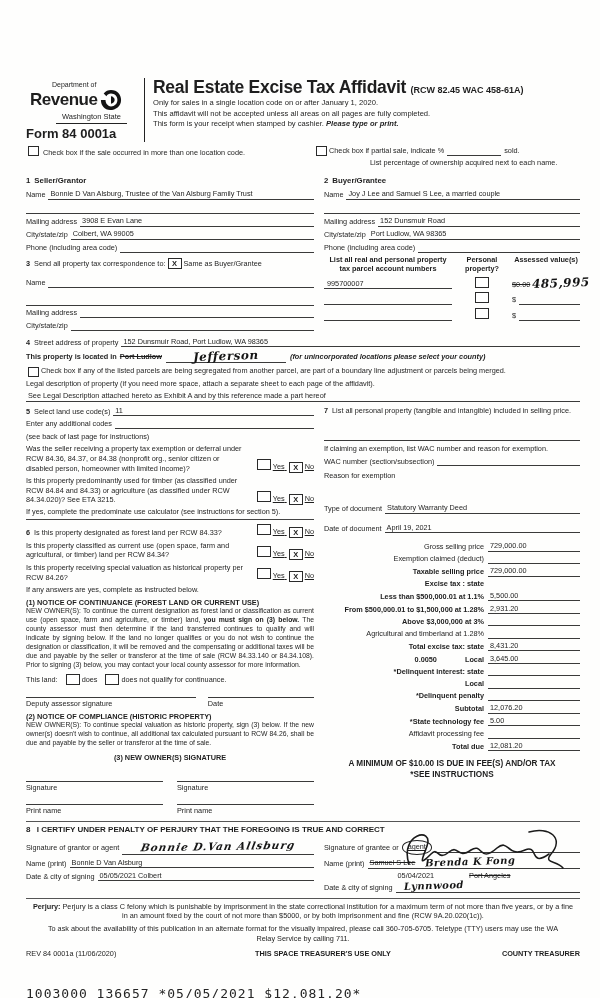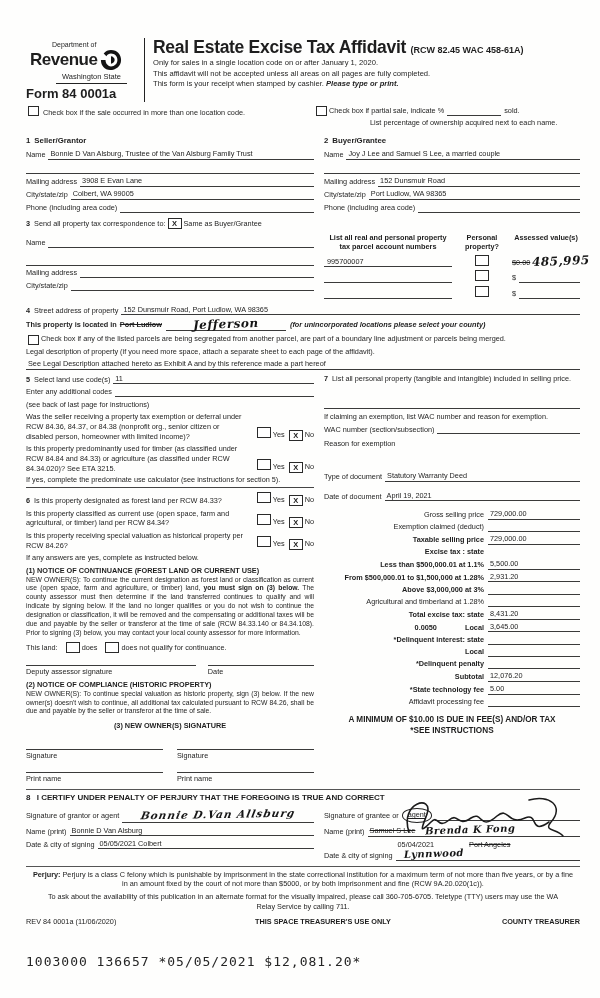--- a/index.html
+++ b/index.html
@@ -9,29 +9,29 @@
   .b{font-weight:bold}.bi{font-weight:bold;font-style:italic}
   .sm{font-size:6.8px}
   .frow{display:flex;align-items:flex-end;margin-top:2.5px;}
   .lbl{white-space:nowrap}
   .fill{flex:1;border-bottom:1px solid #3a3a3a;margin-left:3px;min-height:9px;padding:0 2px;}
   .ul-val{border-bottom:1px solid #3a3a3a;padding:0 3px;}
   .blankline{border-bottom:1px solid #3a3a3a;min-height:9px;margin-top:4px;}
   .cb{display:inline-block;width:9px;height:8px;border:1px solid #2a2a2a;vertical-align:-1px;
       text-align:center;font-size:7.5px;font-weight:bold;line-height:8px;margin:0 2px;flex:none;background:#fff;}
   .cb.wide{width:12px;height:9px;line-height:9px;}
-  .yn{white-space:nowrap;margin-left:4px;}
+  .yn{white-space:nowrap;margin-left:4px;text-decoration:underline;}
   .strike{text-decoration:line-through;}
   .hw{font-family:"DejaVu Serif",serif;font-style:italic;font-weight:bold;font-size:12px;line-height:1;
       display:inline-block;transform:rotate(-2deg);letter-spacing:0.5px;color:#151515;}
   .hw.small{font-size:10px;}
   .script{font-family:"DejaVu Serif",serif;font-style:italic;font-weight:bold;font-size:10.5px;
       display:inline-block;transform:skewX(-12deg) rotate(-1deg);letter-spacing:1px;white-space:nowrap;color:#161616;}
   
-  .header{display:flex;}
+  .header{display:flex;margin-top:40px;}
   .logo-block{width:118px;flex:none;padding-top:2px;}
   .dept{font-size:7px;margin-left:26px;}
   .rev-row{display:flex;align-items:center;margin-left:4px;}
   .revenue{font-weight:bold;font-size:17px;letter-spacing:-0.5px;}
   .wstate{font-size:7.5px;margin-left:30px;border-bottom:1px solid #222;display:inline-block;padding:0 6px 1px 6px;}
   .formno{font-weight:bold;font-size:13px;margin-top:1px;}
   .title-block{border-left:1.5px solid #222;padding-left:8px;flex:1;}
   .title{font-weight:bold;font-size:17.5px;letter-spacing:-0.3px;line-height:1.05;}
   .title .ref{font-size:9px;font-weight:bold;letter-spacing:0;}
   .title-notes{font-size:7.6px;margin-top:2px;line-height:1.35;}
@@ -39,21 +39,21 @@
   .twocol{display:flex;align-items:flex-start;}
   .colL{width:288px;flex:none;}
   .colgap{width:10px;flex:none;}
   .colR{flex:1;min-width:0;}
   .sechead{font-weight:bold;font-size:7.8px;margin-top:5px;}
   .num{font-weight:bold;margin-right:4px;}
   
   .q{display:flex;align-items:flex-end;margin-top:3px;justify-content:flex-end;}
   .qtext{flex:1;padding-right:4px;}
   
-  .parcel-head{display:flex;font-weight:bold;text-align:center;margin-top:20px;}
+  .parcel-head{display:flex;font-weight:bold;text-align:center;margin-top:2px;}
   .parcel-row{display:flex;align-items:flex-end;margin-top:3px;}
   .pc1{width:128px;flex:none;}
   .pc2{width:60px;flex:none;text-align:center;}
   .pc3{flex:1;}
   
   .feerow{display:flex;align-items:flex-end;margin-top:2.2px;}
   .feelbl{flex:1;text-align:right;white-space:nowrap;padding-right:4px;}
   .feeval{width:84px;flex:none;border-bottom:1px solid #3a3a3a;text-align:left;padding:0 6px 0 2px;min-height:9px;font-weight:normal;}
   .feeval.noline{border-bottom:none;}
   .center{text-align:center;}
@@ -403,20 +403,24 @@
             <span class="feeval b">12,076.20</span>
           </div>
         <div class="feerow">
             <span class="feelbl b">*State technology fee</span>
             <span class="feeval">5.00</span>
           </div>
         <div class="feerow">
             <span class="feelbl">Affidavit processing fee</span>
             <span class="feeval"></span>
           </div>
+        <div class="feerow">
+            <span class="feelbl b">Total due</span>
+            <span class="feeval b">12,081.20</span>
+          </div>
       </div>
 
       <div class="b center" style="margin-top:8px;font-size:8.2px;">A MINIMUM OF $10.00 IS DUE IN FEE(S) AND/OR TAX</div>
       <div class="b center" style="font-size:8.2px;">*SEE INSTRUCTIONS</div>
     </div>
   </div>
 
   <div style="margin-top:6px;border-top:1px solid #555;padding-top:3px;">
     <div class="b" style="font-size:8px;">
       <span class="num">8</span>

